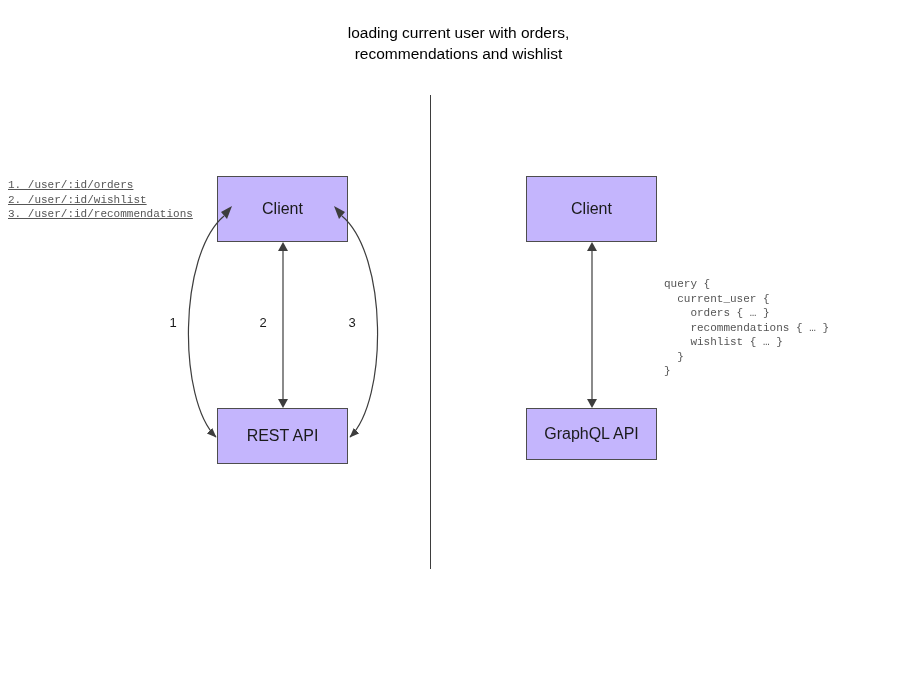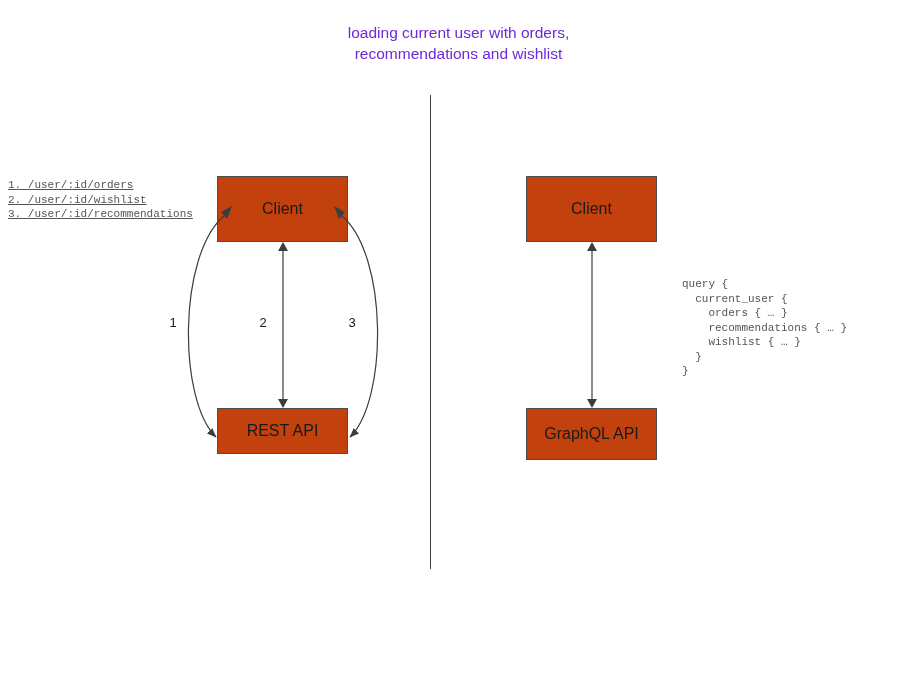--- a/index.html
+++ b/index.html
@@ -23,48 +23,48 @@
 
   
   .title {
     position: absolute;
     left: 0;
     top: 22px;
     width: 917px;
     text-align: center;
     font-size: 15.5px;
     line-height: 21px;
-    color: #6d28d9;
+    color: #000000;
     white-space: pre-line;
   }
 
   
   .divider {
     position: absolute;
     left: 430px;
     top: 95px;
     width: 1px;
     height: 474px;
     background: #3d3d3d;
   }
 
   
   .node {
     position: absolute;
     box-sizing: border-box;
-    background: #c2410c;
+    background: #c4b5fd;
     border: 1px solid #4d4d4d;
     display: flex;
     align-items: center;
     justify-content: center;
     font-size: 16px;
     color: #1a1a1a;
   }
   .node-client-rest   { left: 217px; top: 176px; width: 131px; height: 66px; }
-  .node-rest-api      { left: 217px; top: 408px; width: 131px; height: 46px; }
+  .node-rest-api      { left: 217px; top: 408px; width: 131px; height: 56px; }
   .node-client-gql    { left: 526px; top: 176px; width: 131px; height: 66px; }
   .node-graphql-api   { left: 526px; top: 408px; width: 131px; height: 52px; }
 
   
   .arrows {
     position: absolute;
     left: 0;
     top: 0;
     width: 917px;
     height: 689px;
@@ -85,21 +85,21 @@
   
   .code-block {
     position: absolute;
     font-family: "Liberation Mono", monospace;
     font-size: 11px;
     line-height: 14.5px;
     color: #555555;
     white-space: pre;
   }
   .rest-endpoints { left: 8px; top: 178px; text-decoration: underline; }
-  .gql-query      { left: 664px; top: 277px; margin-left: 18px; }
+  .gql-query      { left: 664px; top: 277px; }
 </style>
 </head>
 <body>
 
 <div class="canvas">
 
   <div class="title">loading current user with orders,
 recommendations and wishlist</div>
 
   <div class="divider"></div>

